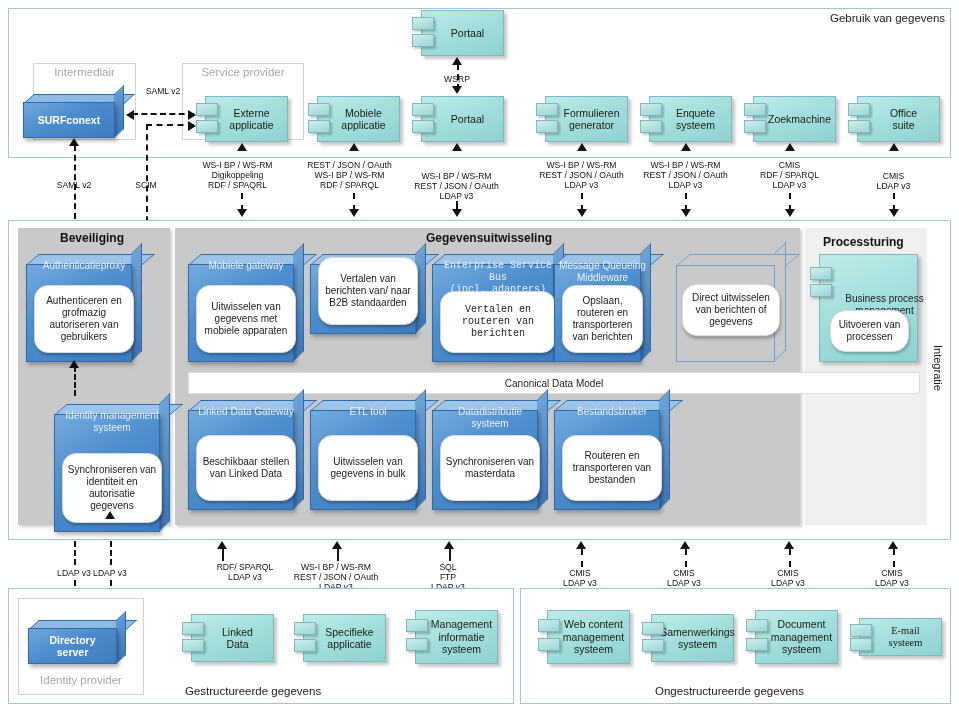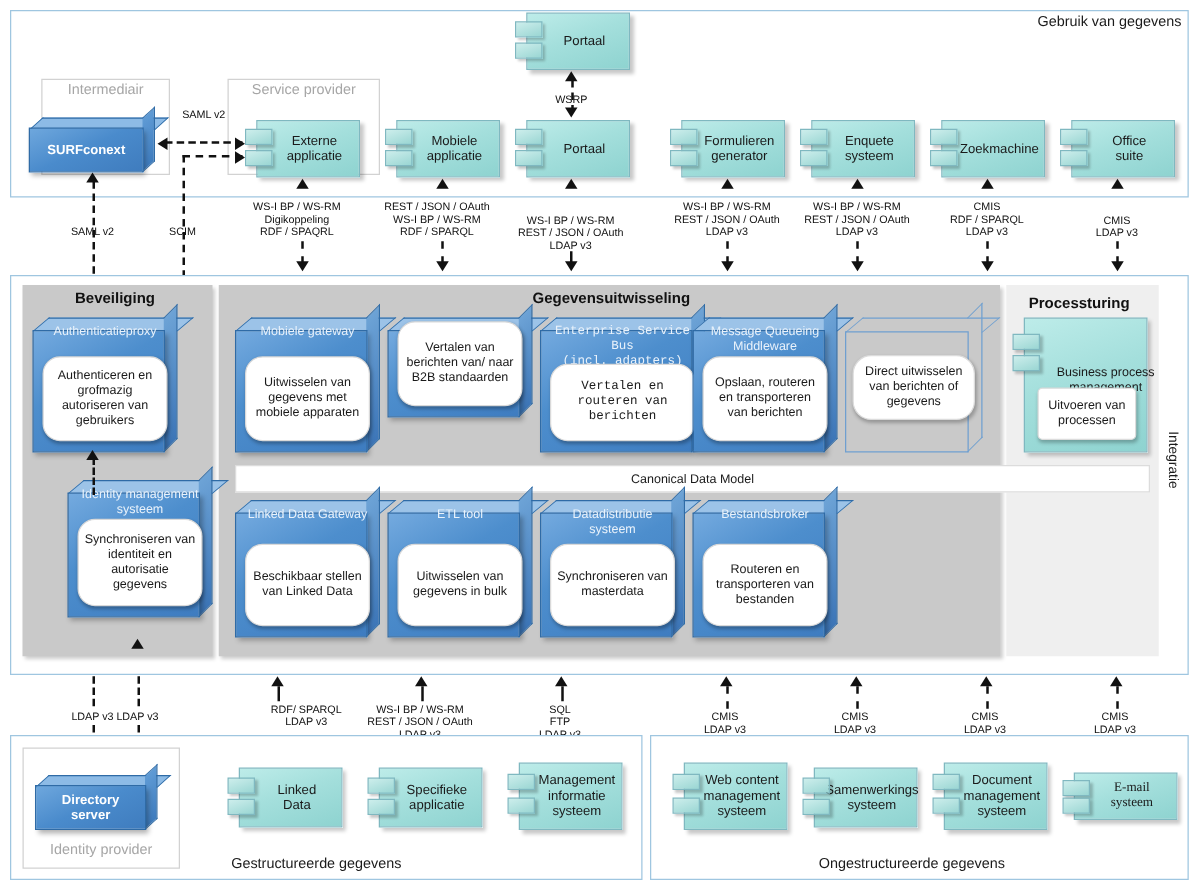--- a/index.html
+++ b/index.html
@@ -309,50 +309,50 @@
 
   <div class="svc" style="left:432px;top:254px;width:132px;height:108px;font-family:Liberation Mono, monospace;">
     <div class="top"></div>
     <div class="side"></div>
     <div class="face"></div>
     <div class="title" style="white-space:pre-line;">Enterprise Service Bus
 (incl. adapters)</div>
     <div class="callout" style="height:52px;">Vertalen en routeren van berichten</div>
   </div>
 
-  <div class="svc" style="left:554px;top:254px;width:116px;height:108px;">
+  <div class="svc" style="left:554px;top:254px;width:97px;height:108px;">
     <div class="top"></div>
     <div class="side"></div>
     <div class="face"></div>
     <div class="title" style="white-space:pre-line;">Message Queueing
 Middleware</div>
     <div class="callout" style="height:58px;">Opslaan, routeren en transporteren van berichten</div>
   </div>
 
   <div class="ghost" style="left:676px;top:254px;width:110px;height:108px;">
     <div class="top"></div>
     <div class="side"></div>
     <div class="face"></div>
     <div class="callout">Direct uitwisselen van berichten of gegevens</div>
   </div>
 
   <div class="comp tall" style="left:810px;top:254px;width:108px;height:108px;">
     <div class="body">
       <div class="lbl" style="white-space:pre-line;text-align:center;font-size:10px;line-height:12px;">Business process
 management
 systeem</div>
-      <div style="position:absolute;left:10px;right:8px;bottom:9px;background:#fff;border:1px solid #dcdcdc;border-radius:4px;box-shadow:1px 2px 3px rgba(0,0,0,.25);text-align:center;font-size:10px;line-height:12px;padding:8px 3px;">Uitvoeren van processen</div>
+      <div style="position:absolute;left:10px;right:8px;bottom:9px;background:#fff;border:1px solid #dcdcdc;border-radius:16px;box-shadow:1px 2px 3px rgba(0,0,0,.25);text-align:center;font-size:10px;line-height:12px;padding:8px 3px;">Uitvoeren van processen</div>
     </div>
     <div class="tab t1" style="top:12%;"></div>
     <div class="tab t2" style="top:28%;"></div>
   </div>
 
   <div class="cdm" style="left:188px;top:372px;width:730px;height:20px;">Canonical Data Model</div>
 
-  <div class="svc" style="left:54px;top:384px;width:116px;height:110px;">
+  <div class="svc" style="left:54px;top:404px;width:116px;height:128px;">
     <div class="top"></div>
     <div class="side"></div>
     <div class="face"></div>
     <div class="title" style="white-space:pre-line;">Identity management
 systeem</div>
     <div class="callout" style="height:60px;">Synchroniseren van identiteit en autorisatie gegevens</div>
   </div>
 
   <div class="svc" style="left:188px;top:400px;width:116px;height:110px;">
     <div class="top"></div>

